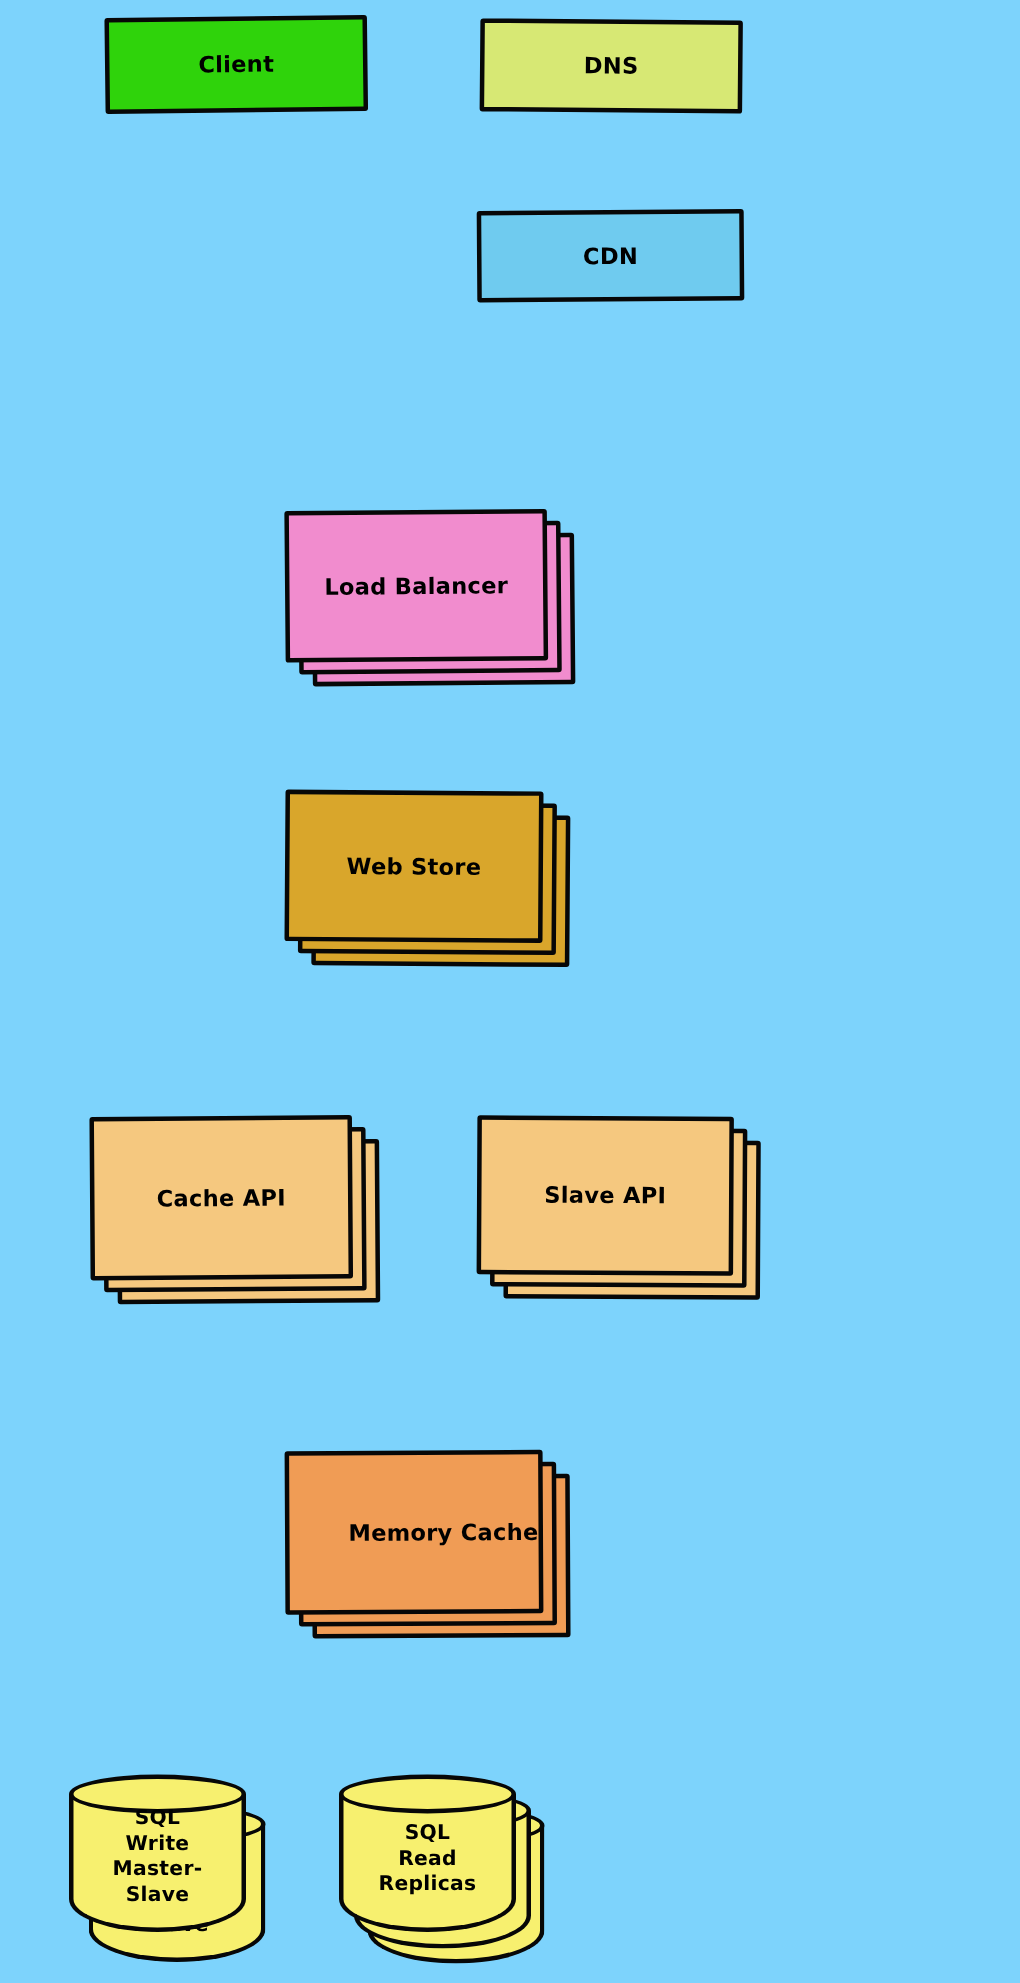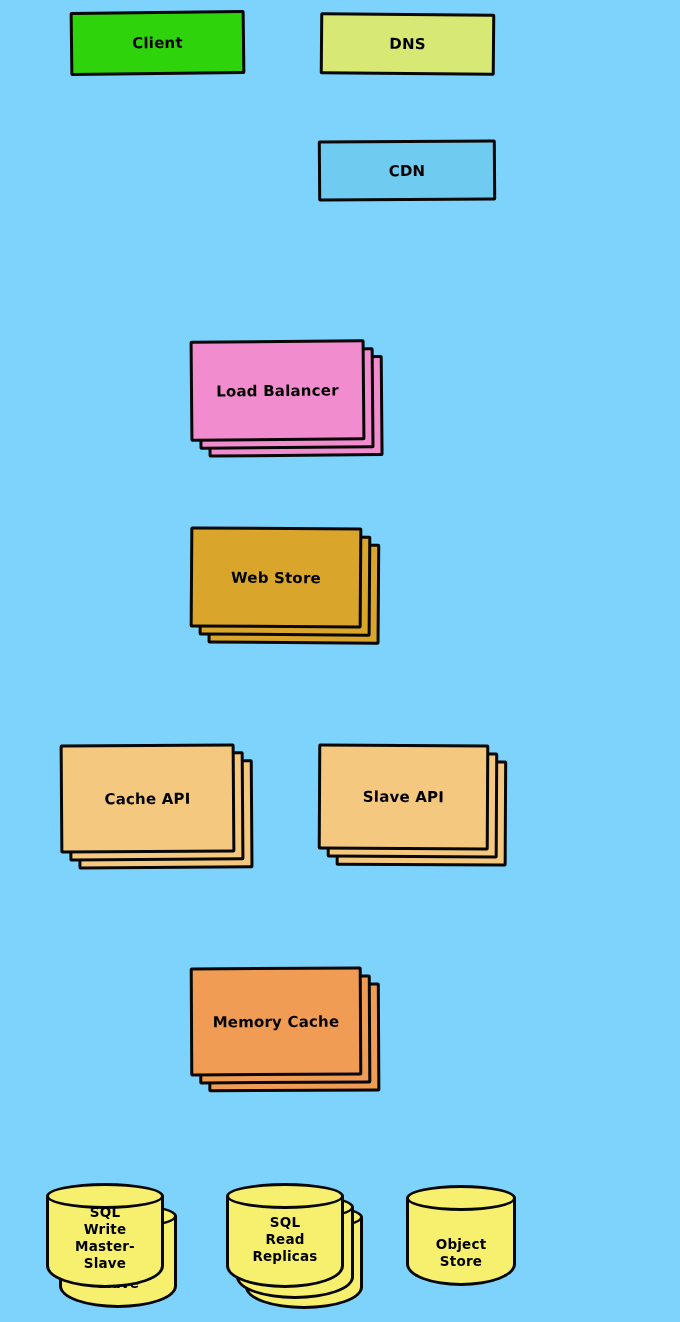--- a/index.html
+++ b/index.html
@@ -59,21 +59,21 @@
   .cyl.o1  { transform: translate(13px, 20px); }
   .cyl.o1b { transform: translate(10px, 11px); }
   .cyl.o2b { transform: translate(19px, 21px); }
   
   .c-green  { background: #2FD30B; }
   .c-dns    { background: #D7E874; }
   .c-cdn    { background: #6FCBEF; }
   .c-pink   { background: #F18CCE; }
   .c-gold   { background: #D9A62B; }
   .c-tan    { background: #F5C87F; }
-  .c-orange { background: #F09C55; }
+  .c-orange { background: #F09C55; justify-content: flex-end; }
   .c-db     { background: #F7F06F; }
   
   #n-client { left: 70px;  top: 11px;   width: 175px; height: 64px;  transform: rotate(-0.7deg); }
   #n-dns    { left: 320px; top: 13px;   width: 175px; height: 62px;  transform: rotate(0.5deg); }
   #n-cdn    { left: 318px; top: 140px;  width: 178px; height: 61px;  transform: rotate(-0.4deg); }
   #n-lb     { left: 190px; top: 340px;  width: 175px; height: 101px; transform: rotate(-0.5deg); }
   #n-ws     { left: 190px; top: 527px;  width: 172px; height: 101px; transform: rotate(0.4deg); }
   #n-wapi   { left: 60px;  top: 744px;  width: 175px; height: 109px; transform: rotate(-0.4deg); }
   #n-rapi   { left: 318px; top: 744px;  width: 171px; height: 106px; transform: rotate(0.3deg); }
   #n-mc     { left: 190px; top: 967px;  width: 172px; height: 109px; transform: rotate(-0.3deg); }
@@ -162,20 +162,14 @@
   <div class="node" id="n-sqlr">
     <div class="layer cyl o2b pt18 c-db"></div>
     <div class="layer cyl o1b pt18 c-db"></div>
     <div class="layer cyl main pt18 c-db">
       <span class="label">SQL
 Read
 Replicas</span>
     </div>
   </div>
 
-  <div class="node" id="n-obj">
-    <div class="layer cyl main pt38 c-db">
-      <span class="label">Object
-Store</span>
-    </div>
-  </div>
 
 </div>
 
 </body></html>

